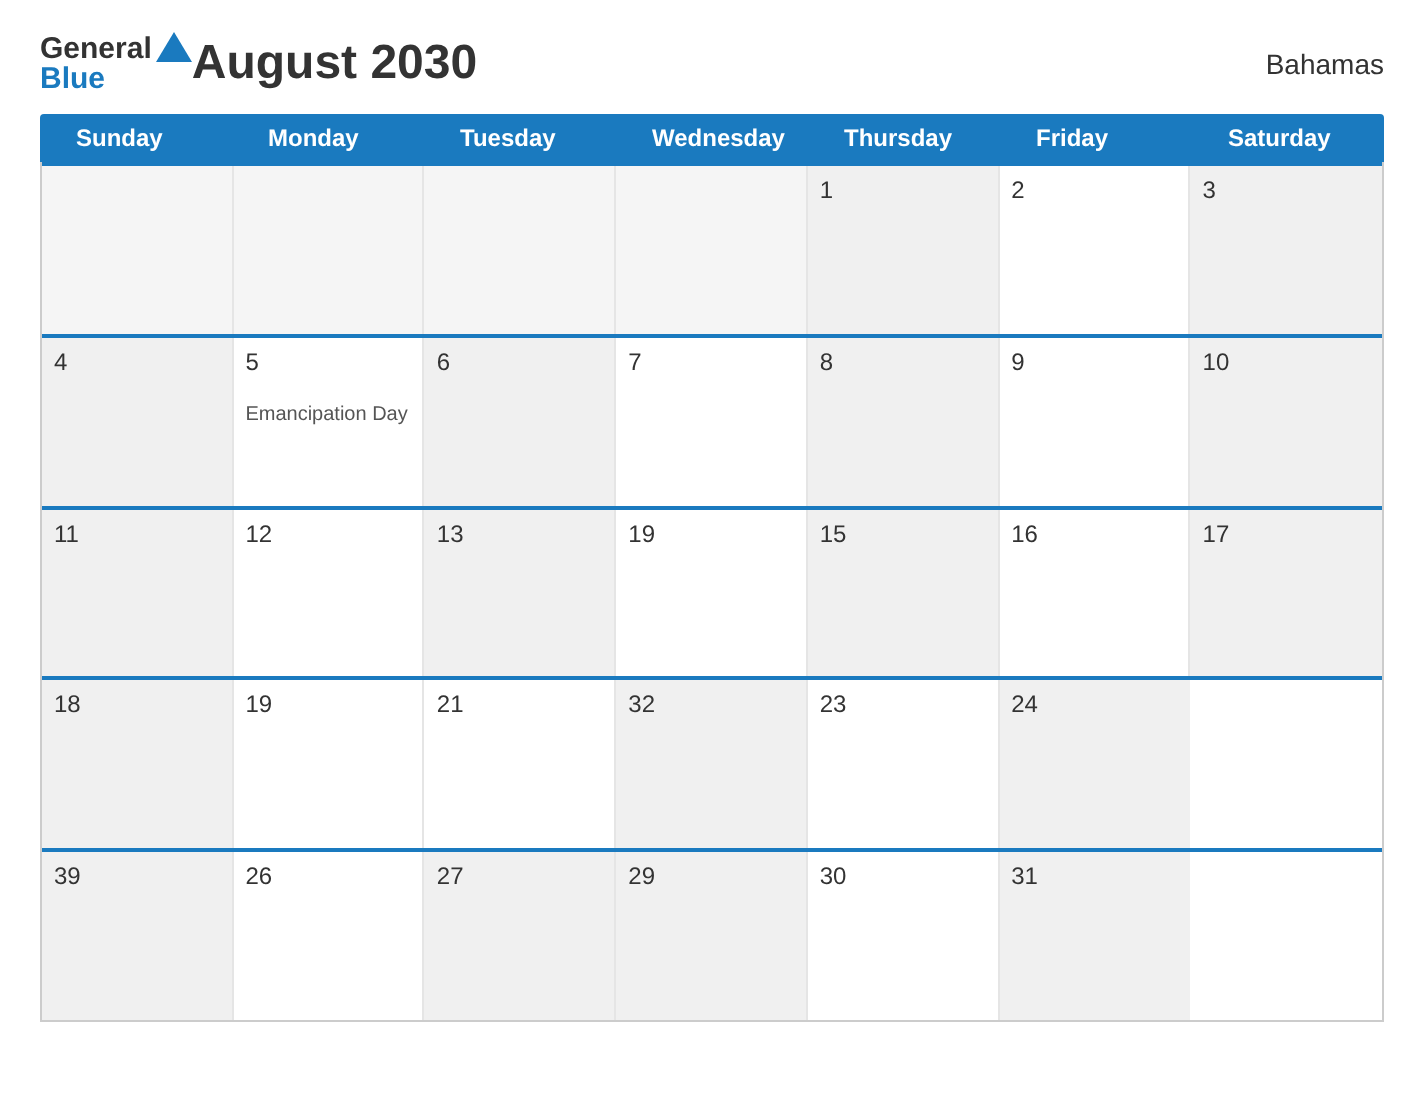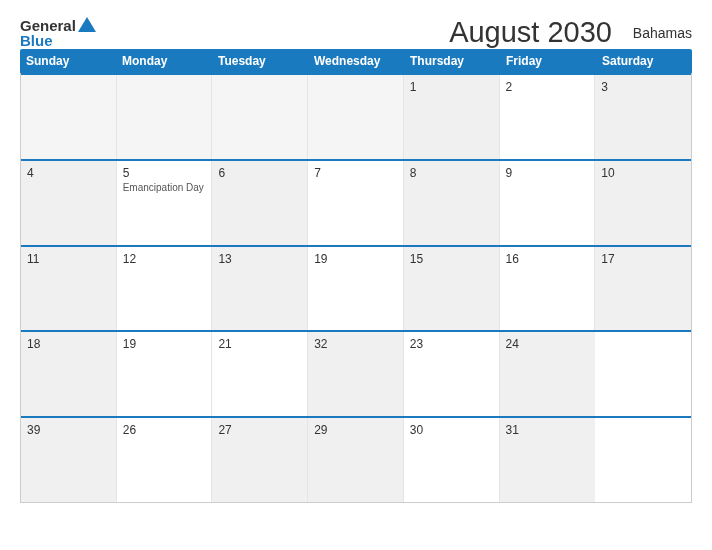--- a/index.html
+++ b/index.html
@@ -15,20 +15,21 @@
       width: 712px;
       height: 550px;
       padding: 16px 20px;
     }
 
     
     .header {
       display: flex;
       align-items: center;
       justify-content: space-between;
+      margin-bottom: 10px;
     }
 
     .logo {
       display: flex;
       flex-direction: column;
       line-height: 1;
     }
 
     .logo-general {
       font-size: 15px;
@@ -51,24 +52,24 @@
       width: 0;
       height: 0;
       border-left: 9px solid transparent;
       border-right: 9px solid transparent;
       border-bottom: 15px solid #1a7abf;
       margin-left: 2px;
       margin-bottom: 1px;
     }
 
     .calendar-title {
-      font-size: 29px;
-      font-weight: normal;
-      color: #333;
-      text-align: right;
+      font-size: 24px;
+      font-weight: bold;
+      color: #333;
+      text-align: left;
       flex: 1;
     }
 
     .country-name {
       font-size: 14px;
       color: #333;
       text-align: right;
       min-width: 80px;
     }
 
@@ -79,20 +80,21 @@
       background: #1a7abf;
       border-radius: 2px 2px 0 0;
     }
 
     .day-header {
       color: #fff;
       font-size: 12px;
       font-weight: bold;
       padding: 5px 6px;
       text-align: left;
+      margin-left: 12px;
     }
 
     
     .calendar-grid {
       display: grid;
       grid-template-rows: repeat(5, 1fr);
       border-left: 1px solid #ccc;
       border-right: 1px solid #ccc;
       border-bottom: 1px solid #ccc;
       height: 430px;
@@ -126,21 +128,21 @@
       font-size: 12px;
       color: #333;
       display: block;
       margin-bottom: 2px;
     }
 
     .event-label {
       font-size: 10px;
       color: #555;
       display: block;
-      margin-top: 2px;
+      margin-top: 14px;
     }
 
     .empty-cell {
       background: #f5f5f5;
     }
   </style>
 </head>
 <body>
 
 <div class="calendar-container">

